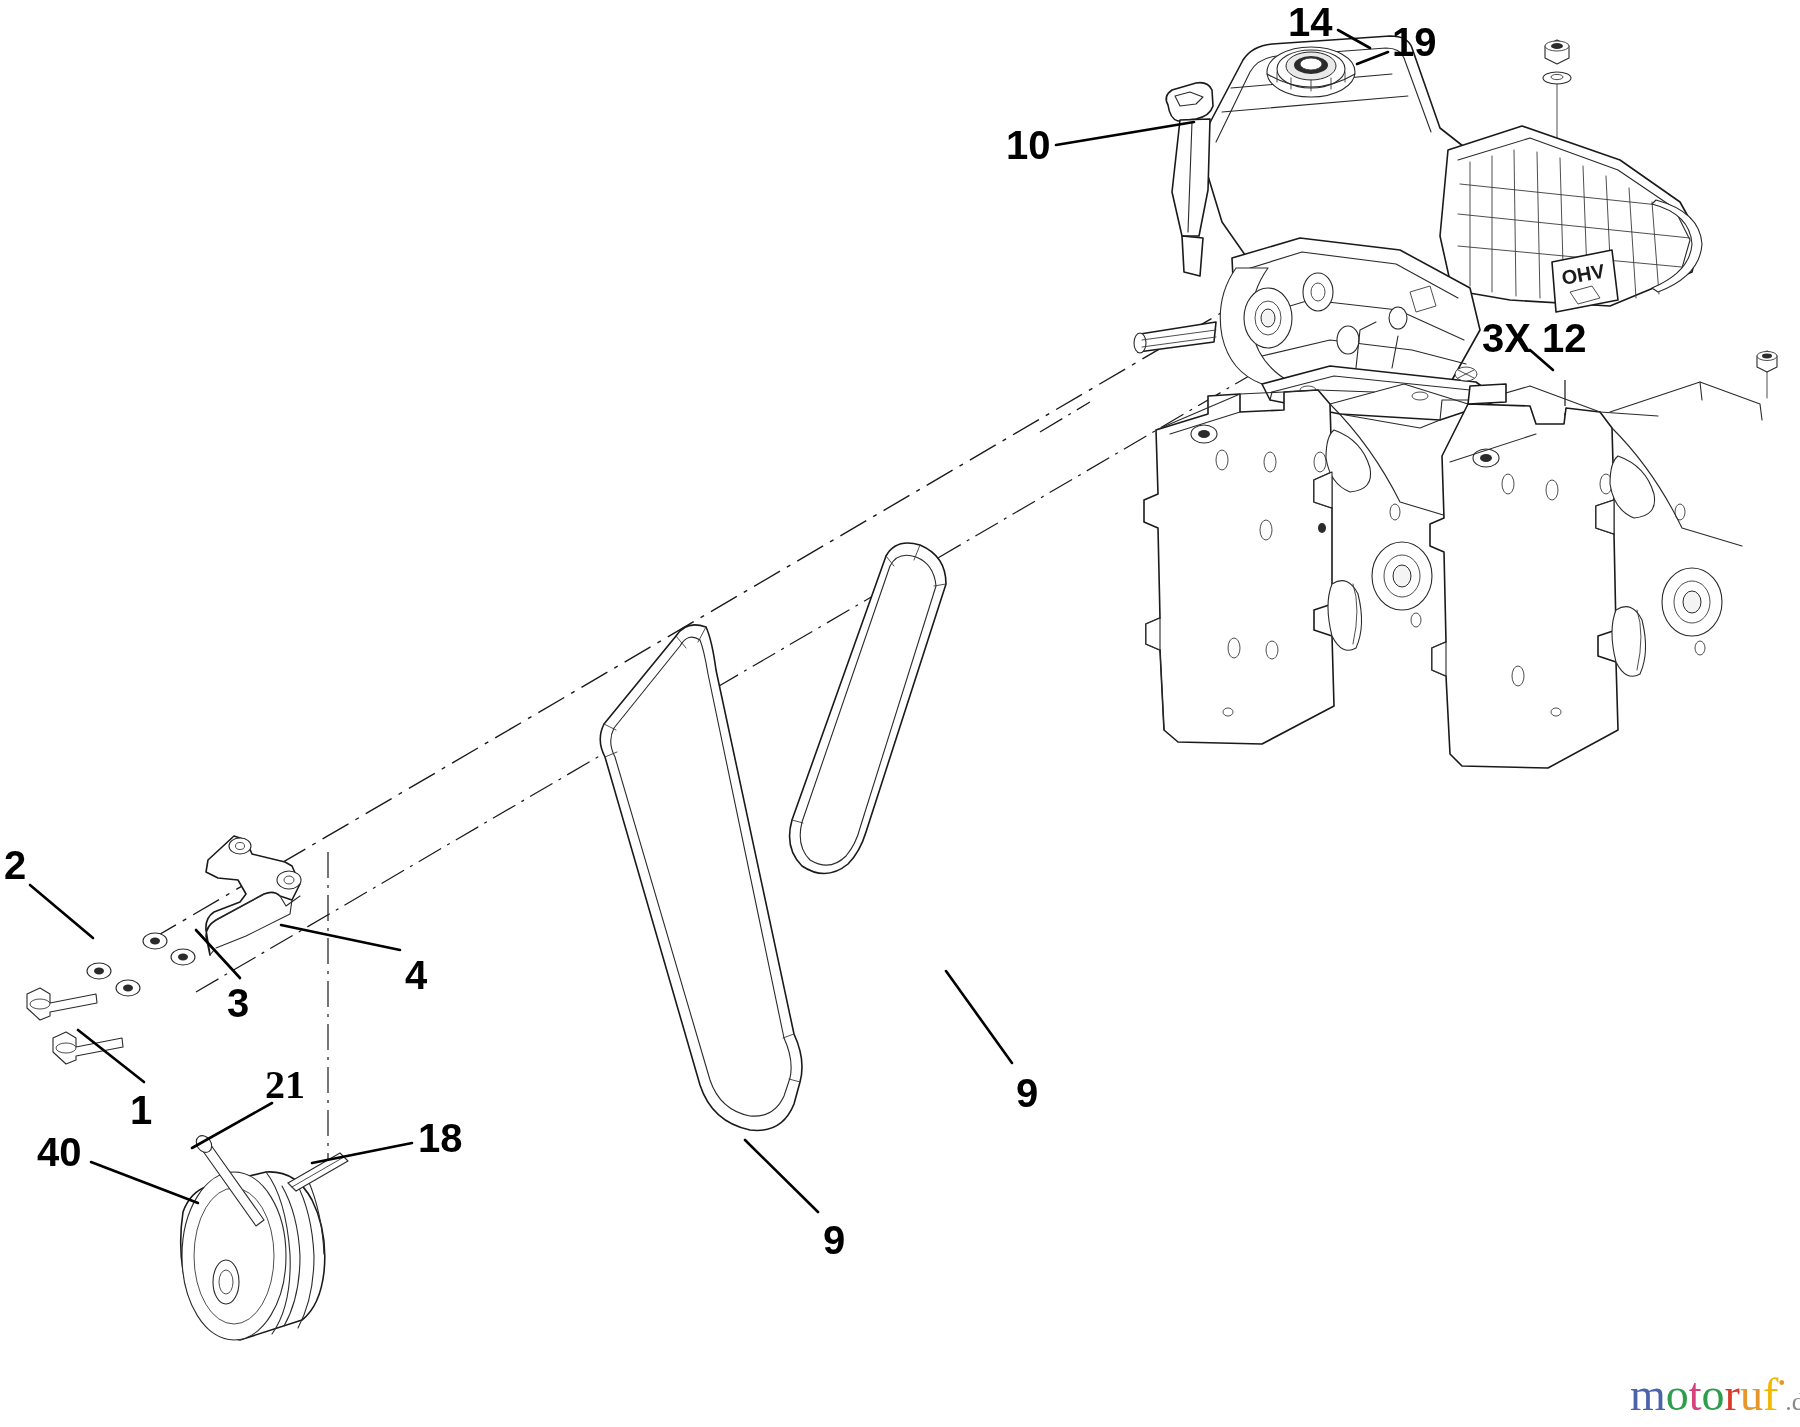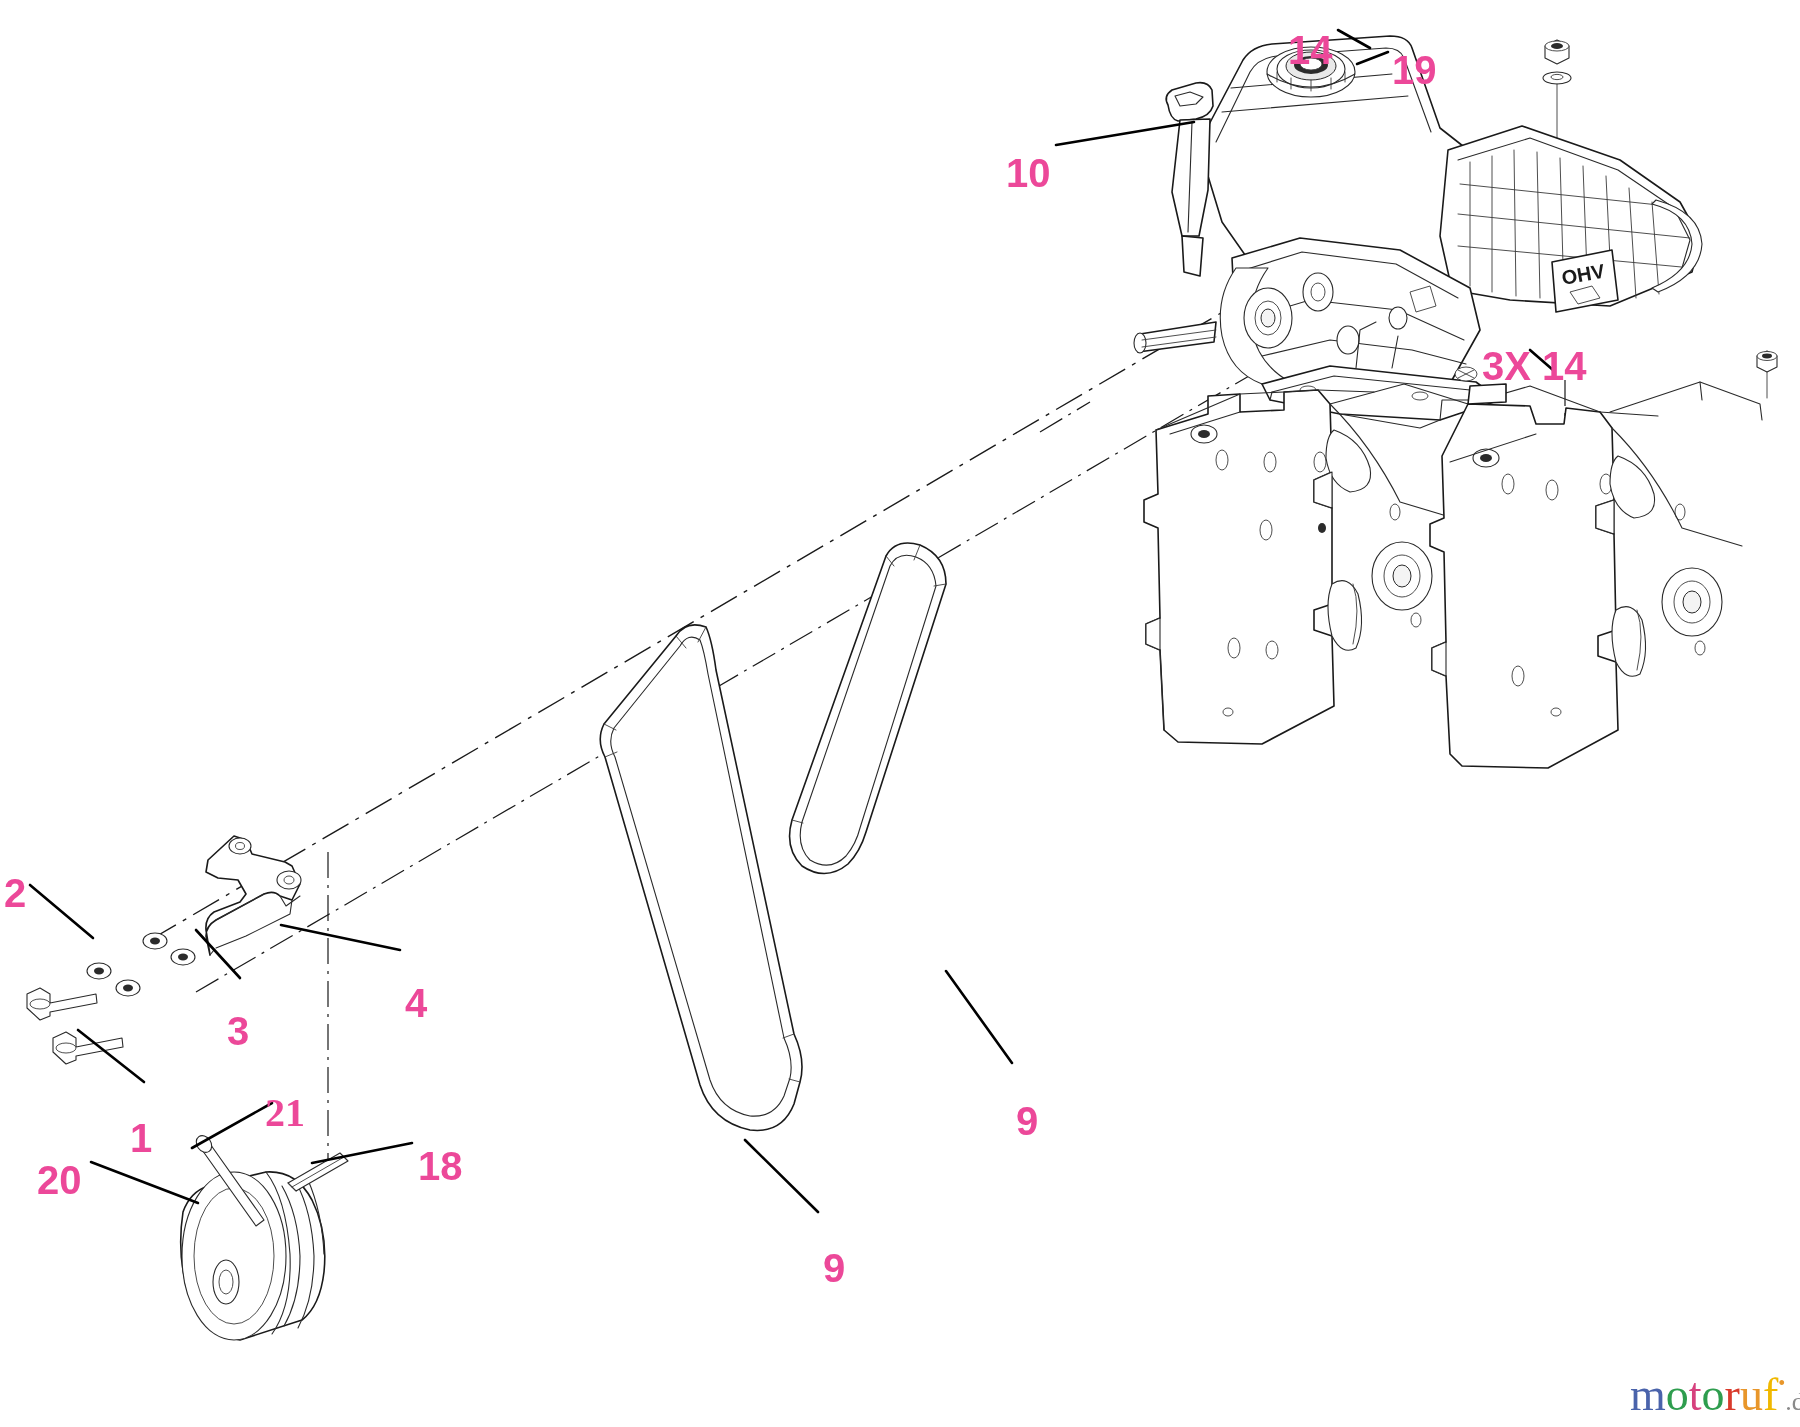--- a/index.html
+++ b/index.html
@@ -22,25 +22,24 @@
     left: 0;
     top: 0;
     width: 1800px;
     height: 1427px;
   }
   .callout-label {
     position: absolute;
     font-family: "Liberation Sans", sans-serif;
     font-weight: bold;
     font-size: 40px;
-    color: #ec4899;
+    color: #000000;
     line-height: 1;
     white-space: nowrap;
     user-select: none;
-    margin-top: 28px;
   }
   #watermark {
     position: absolute;
     font-family: "Liberation Serif", serif;
     font-size: 46px;
     line-height: 1;
     white-space: nowrap;
     letter-spacing: 0px;
   }
   #watermark .wm-dot {
@@ -377,26 +376,26 @@
       <path d="M 144 1082 L 78 1030"></path>
       <path d="M 272 1103 L 192 1148"></path>
       <path d="M 91 1162 L 198 1203"></path>
       <path d="M 412 1143 L 312 1163"></path>
     </g>
   </svg>
 
   <div class="callout-label" id="lbl-14-top" style="left:1288px; top:2px;">14</div>
   <div class="callout-label" id="lbl-17" style="left:1392px; top:22px;">19</div>
   <div class="callout-label" id="lbl-13" style="left:1006px; top:125px;">10</div>
-  <div class="callout-label" id="lbl-3x14" style="left:1482px; top:318px;">3X 14</div>
+  <div class="callout-label" id="lbl-3x14" style="left:1482px; top:318px;">3X 12</div>
   <div class="callout-label" id="lbl-11" style="left:1016px; top:1073px;">9</div>
   <div class="callout-label" id="lbl-9" style="left:823px; top:1220px;">9</div>
   <div class="callout-label" id="lbl-2" style="left:4px; top:845px;">2</div>
   <div class="callout-label" id="lbl-3" style="left:227px; top:983px;">3</div>
   <div class="callout-label" id="lbl-4" style="left:405px; top:955px;">4</div>
   <div class="callout-label" id="lbl-1" style="left:130px; top:1090px;">1</div>
   <div class="callout-label" id="lbl-21" style="left:265px; top:1065px;font-family:Liberation Serif, serif;">21</div>
-  <div class="callout-label" id="lbl-20" style="left:37px; top:1132px;">20</div>
+  <div class="callout-label" id="lbl-20" style="left:37px; top:1132px;">40</div>
   <div class="callout-label" id="lbl-19" style="left:418px; top:1118px;">18</div>
 
   <div id="watermark" style="left:1630px; top:1372px;"><span style="color: rgb(74, 99, 171);">m</span><span style="color: rgb(46, 157, 78);">o</span><span style="color: rgb(214, 65, 126);">t</span><span style="color: rgb(46, 157, 78);">o</span><span style="color: rgb(217, 58, 43);">r</span><span style="color: rgb(232, 150, 42);">u</span><span style="color: rgb(240, 184, 0);">f</span><span class="wm-dot" style="color: rgb(232, 150, 42);">•</span><span class="wm-suffix" style="color: rgb(138, 138, 138);">.de</span></div>
 
 </div>
 
 </body></html>

